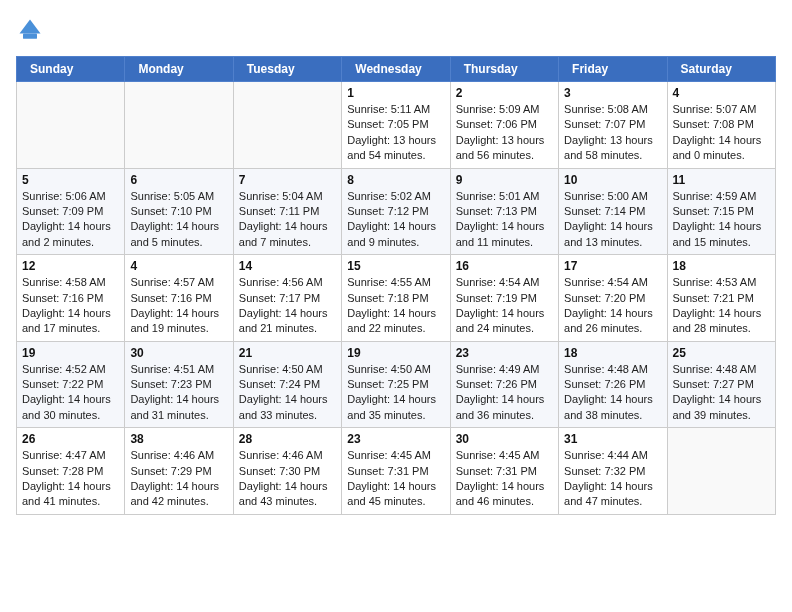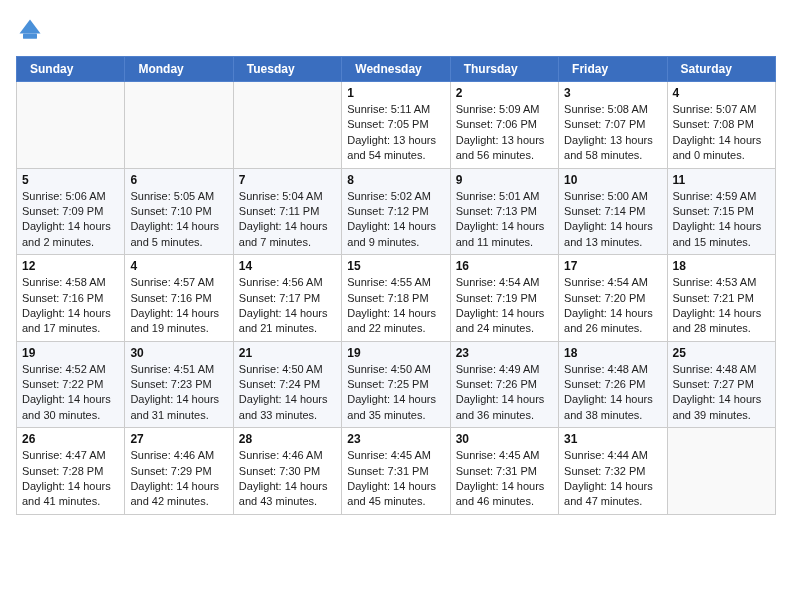--- a/index.html
+++ b/index.html
@@ -223,21 +223,21 @@
           <div class="day-num">25</div>
           <div class="day-info">Sunrise: 4:48 AM<br>Sunset: 7:27 PM<br>Daylight: 14 hours<br>and 39 minutes.</div>
         </td>
       </tr>
       <tr>
         <td>
           <div class="day-num">26</div>
           <div class="day-info">Sunrise: 4:47 AM<br>Sunset: 7:28 PM<br>Daylight: 14 hours<br>and 41 minutes.</div>
         </td>
         <td>
-          <div class="day-num">27</div>
+          <div class="day-num">38</div>
           <div class="day-info">Sunrise: 4:46 AM<br>Sunset: 7:29 PM<br>Daylight: 14 hours<br>and 42 minutes.</div>
         </td>
         <td>
           <div class="day-num">28</div>
           <div class="day-info">Sunrise: 4:46 AM<br>Sunset: 7:30 PM<br>Daylight: 14 hours<br>and 43 minutes.</div>
         </td>
         <td>
           <div class="day-num">23</div>
           <div class="day-info">Sunrise: 4:45 AM<br>Sunset: 7:31 PM<br>Daylight: 14 hours<br>and 45 minutes.</div>
         </td>

